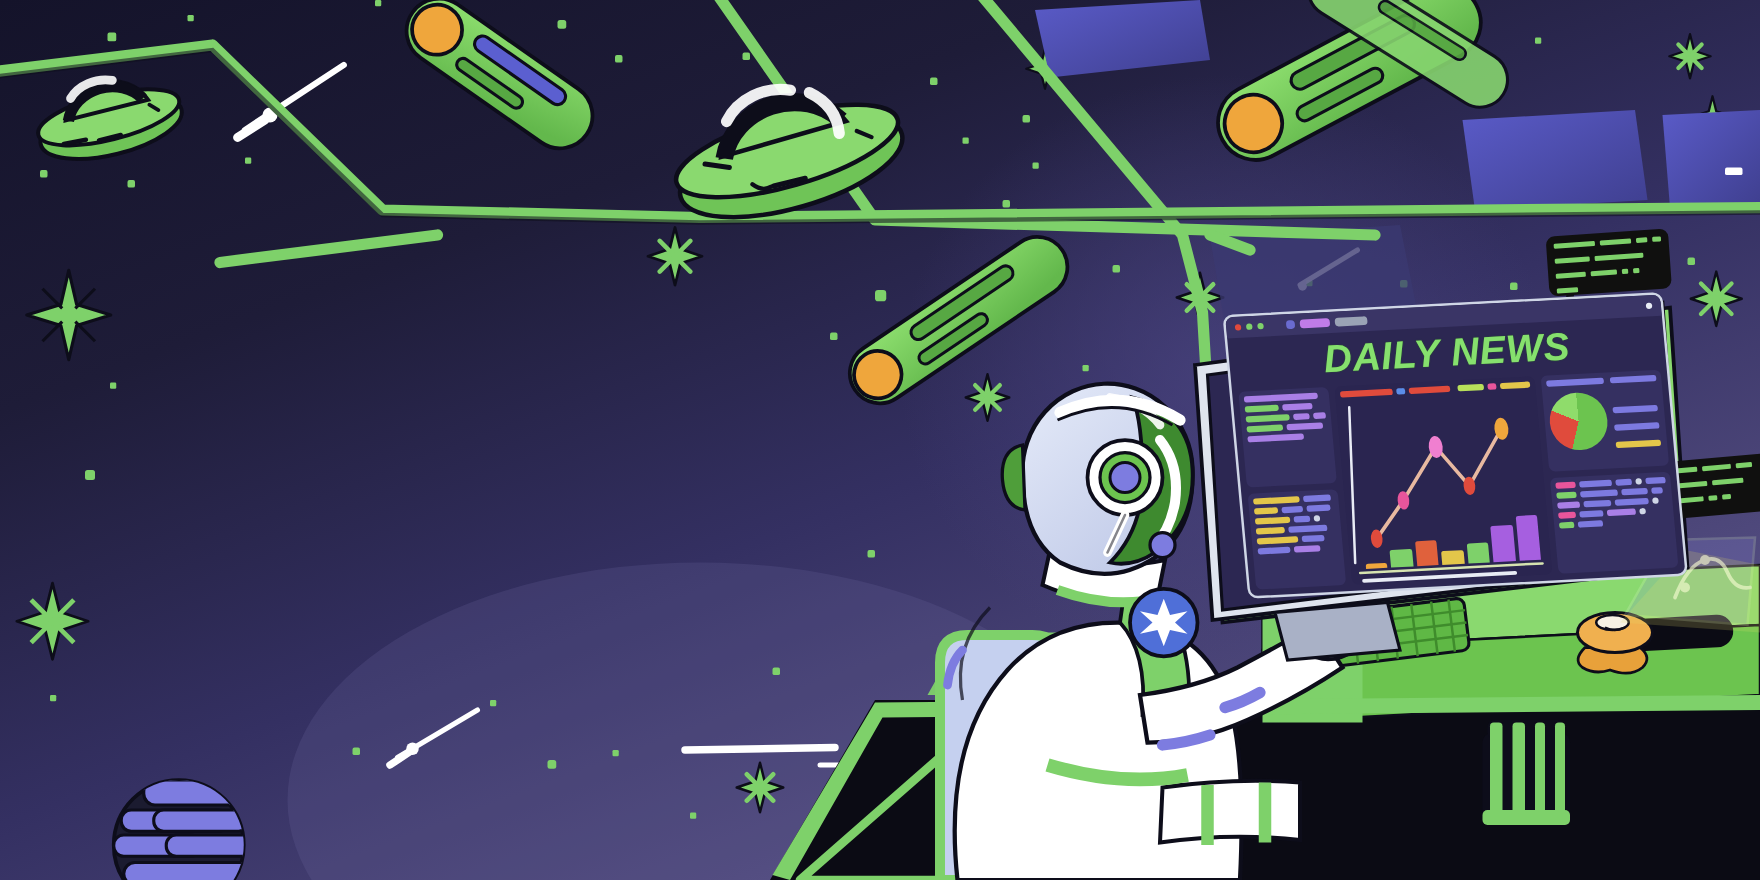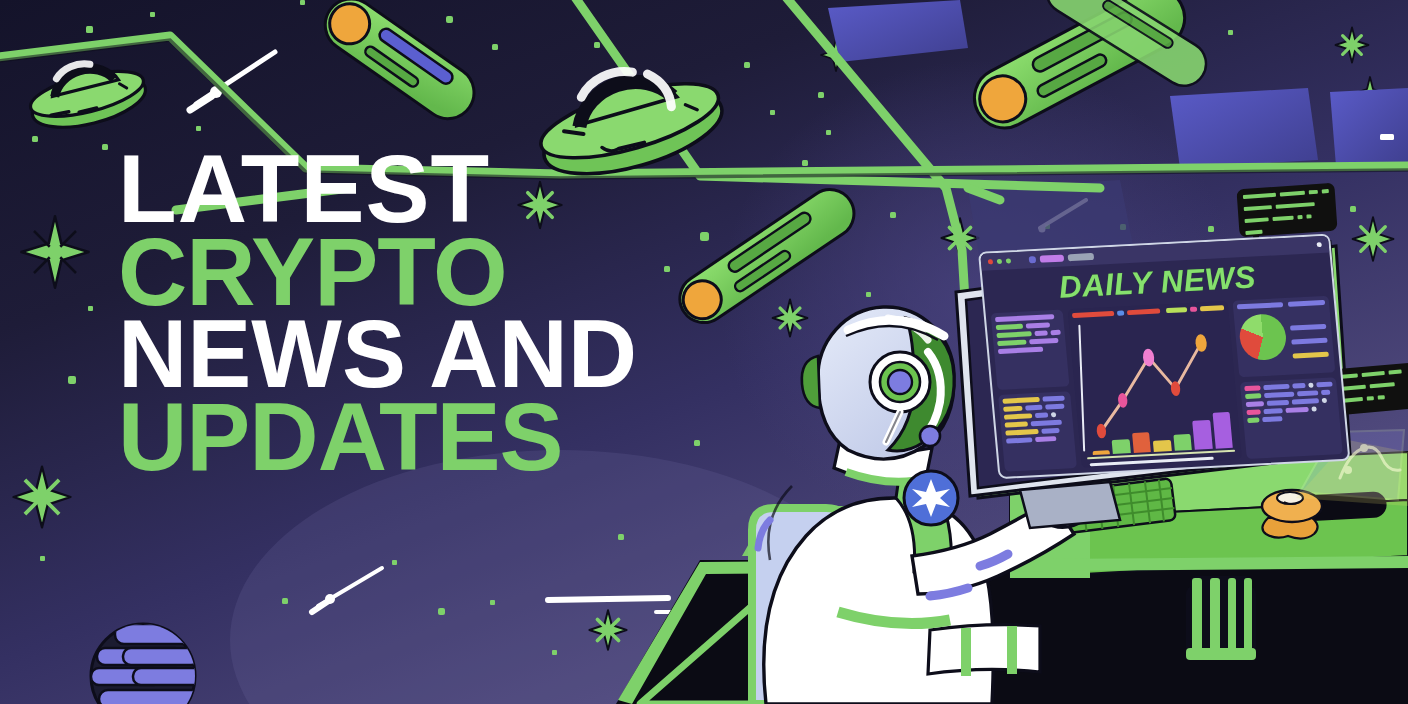--- a/index.html
+++ b/index.html
@@ -437,26 +437,20 @@
       <path d="M962,296 L1336,246 L1350,454 L978,498 Z" fill="#8ad96f" stroke="#0d0d1a" stroke-width="3"></path>
       <path d="M956,292 L1330,242 L1344,452 L970,496 Z" fill="#dfe4ee" stroke="#0d0d1a" stroke-width="3"></path>
       <path d="M966,300 L1322,252 L1334,444 L978,488 Z" fill="#2c2752" stroke="#0d0d1a" stroke-width="2.5"></path>
 
       <path d="M1020,490 L1110,482 L1120,520 L1030,528 Z" fill="#a9b1c6" stroke="#0d0d1a" stroke-width="2.5"></path>
 
       <path d="M1256,238 L1258,206" stroke="#0d0d1a" stroke-width="6"></path>
     </g>
   </svg>
 
-  <div class="headline">
-    <div class="l1">LATEST</div>
-    <div class="l2">CRYPTO</div>
-    <div class="l3">NEWS AND</div>
-    <div class="l4">UPDATES</div>
-  </div>
 
   <div class="screen">
     <div class="screen-inner">
 
       <div class="chrome">
         <span class="dot" style="background:#e0493c"></span>
         <span class="dot" style="background:#7ed16a"></span>
         <span class="dot" style="background:#7ed16a"></span>
         <span style="width:10px"></span>
         <span class="tabpill" style="width:7px;background:#6a6bd0"></span>

